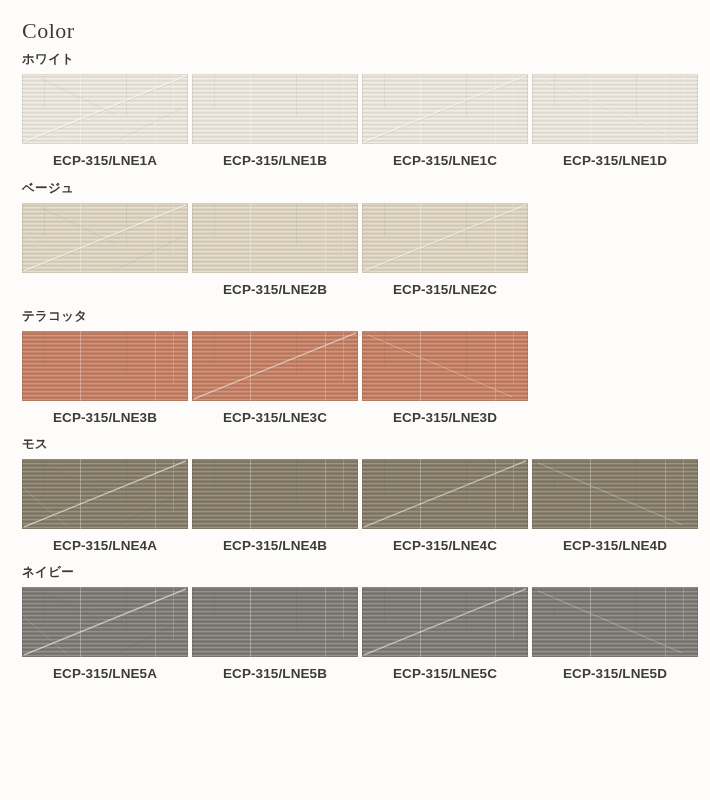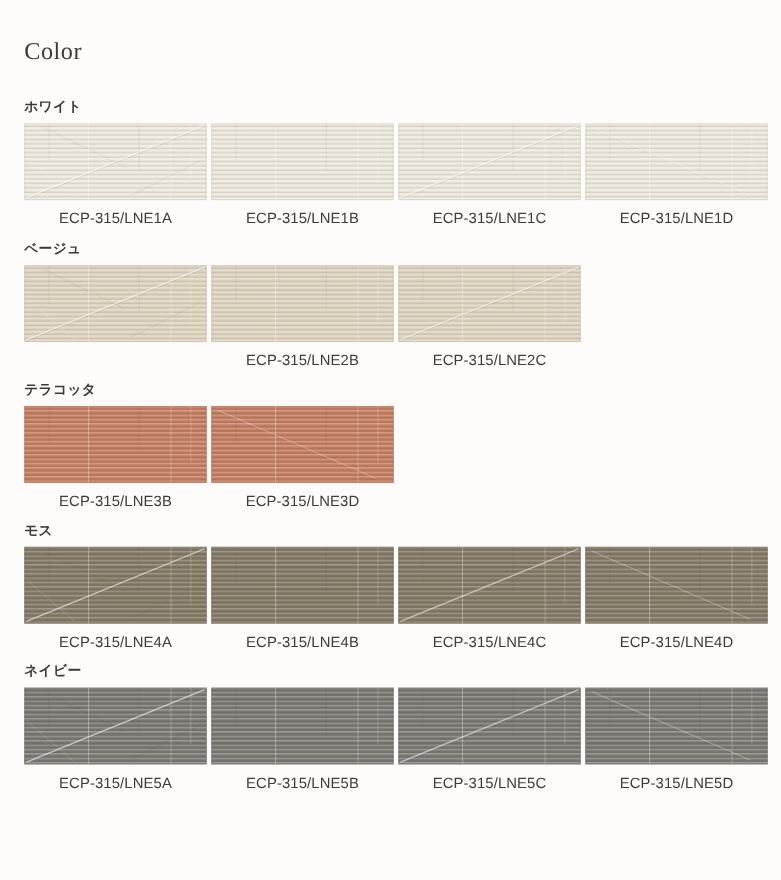--- a/index.html
+++ b/index.html
@@ -12,49 +12,50 @@
     background: #fdfcfa;
     font-family: "Liberation Sans", sans-serif;
     color: #3c3c3c;
     overflow: hidden;
   }
   .page {
     position: relative;
     width: 710px;
     height: 800px;
     box-sizing: border-box;
-    padding: 16px 22px;
+    padding: 0 22px;
   }
   .page-title {
     font-family: "Liberation Serif", serif;
     font-size: 22px;
     font-weight: 400;
     color: #3a3a3a;
     letter-spacing: 0.5px;
     margin: 0;
     padding-top: 18px;
     line-height: 1.2;
   }
   .groups {
-    margin-top: 30px;
+    margin-top: 8px;
   }
   .group {
     margin-bottom: 9px;
   }
   .group-label {
     font-size: 12.5px;
     font-weight: 700;
     color: #3a3a3a;
     letter-spacing: 0.3px;
     line-height: 1.2;
     margin: 0 0 7px 0;
   }
   .swatch-row {
     display: flex;
     gap: 4px;
+    font-weight: bold;
   }
   .swatch-cell {
     width: 166px;
     flex: 0 0 166px;
   }
   .tile {
     position: relative;
     width: 166px;
     height: 70px;
     overflow: hidden;
@@ -238,20 +239,34 @@
               <div class="edge"></div>
             </div>
             <div class="tile-label">ECP-315/LNE3B</div>
           </div>
           <div class="swatch-cell">
             <div class="tile" style="background: rgb(198, 127, 98);">
               <div class="stripes"></div>
               <div class="seams"></div>
               <div class="diag">
                 <svg viewBox="0 0 166 70" preserveAspectRatio="none">
+                  <line x1="2" y1="68" x2="164" y2="2" stroke="rgba(255,255,255,0.50)" stroke-width="1.4"></line>
+                  <line x1="2" y1="69" x2="164" y2="3" stroke="rgba(0,0,0,0.09)" stroke-width="0.8"></line>
+                </svg>
+              </div>
+              <div class="edge"></div>
+            </div>
+            <div class="tile-label">ECP-315/LNE3C</div>
+          </div>
+          <div class="swatch-cell">
+            <div class="tile" style="background: rgb(198, 127, 98);">
+              <div class="stripes"></div>
+              <div class="seams"></div>
+              <div class="diag">
+                <svg viewBox="0 0 166 70" preserveAspectRatio="none">
                   <line x1="6" y1="4" x2="150" y2="66" stroke="rgba(255,255,255,0.26)" stroke-width="1.2"></line>
                   <line x1="6" y1="5" x2="150" y2="67" stroke="rgba(0,0,0,0.05)" stroke-width="0.7"></line>
                 </svg>
               </div>
               <div class="edge"></div>
             </div>
             <div class="tile-label">ECP-315/LNE3D</div>
           </div>
         </div>
       </div>

